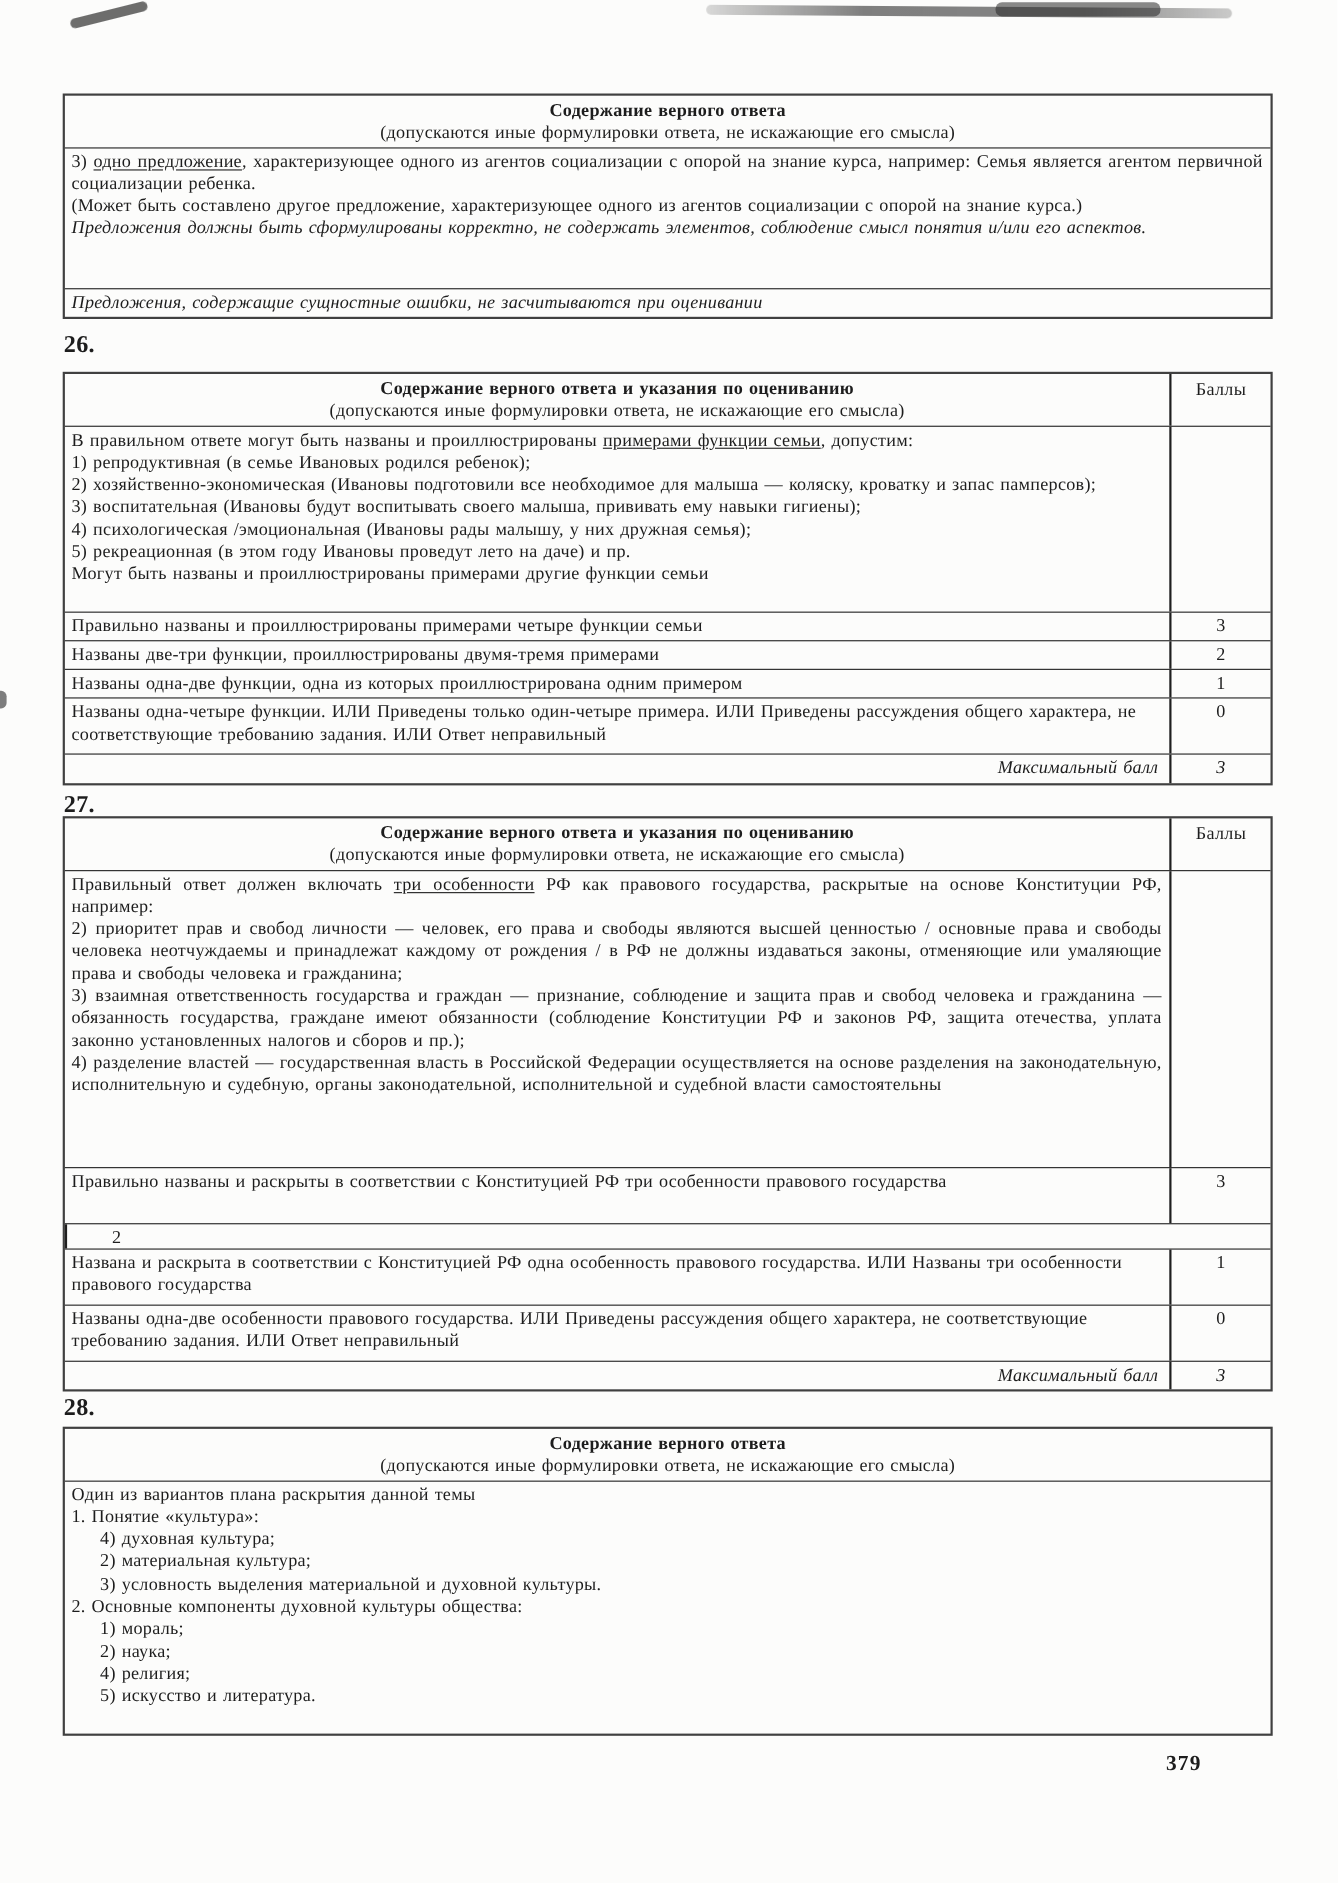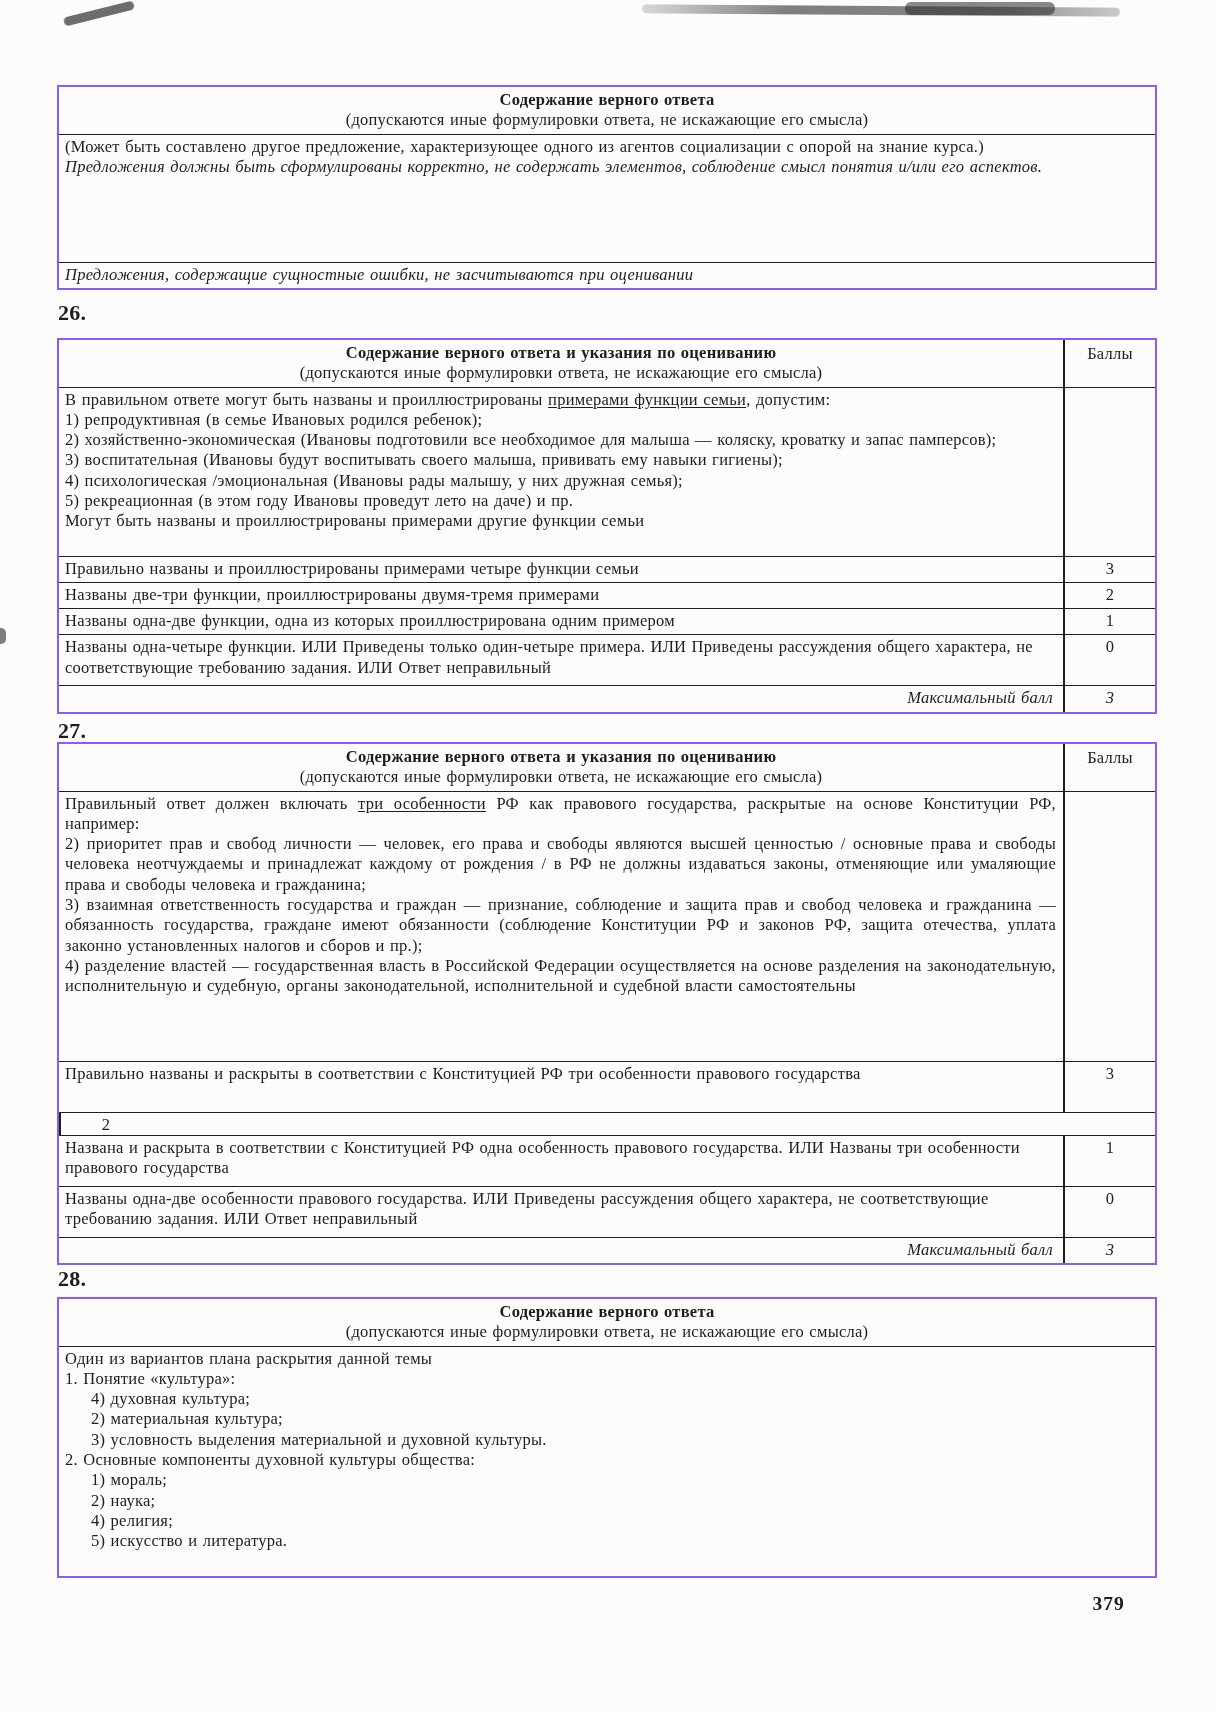--- a/index.html
+++ b/index.html
@@ -3,41 +3,41 @@
 <meta charset="utf-8">
 <style>
   html,body{margin:0;padding:0;background:#ffffff;}
   #page{
     position:relative;width:1216px;height:1712px;margin:0 auto;
     background:#fcfcfb;color:#1d1d1d;
     font-family:"Liberation Serif","DejaVu Serif",serif;
     font-size:16.5px;line-height:20.3px;letter-spacing:.25px;word-spacing:1px;
     overflow:hidden;
   }
-  .tbl{position:absolute;left:57px;width:1100px;border:2px solid #8b5cf6;background:transparent;box-sizing:border-box;}
+  .tbl{position:absolute;left:57px;width:1100px;border:2px solid #404040;background:transparent;box-sizing:border-box;}
   .trow{display:flex;border-top:1.6px solid #1f1f1f;align-items:stretch;}
   .trow.first{border-top:none;}
   .main{flex:1 1 auto;min-width:0;}
   .score{flex:0 0 92px;border-left:2px solid #1f1f1f;text-align:center;padding-top:2px;box-sizing:border-box;}
   .hdr{text-align:center;padding:3px 10px;}
   .hdr .l1{font-weight:bold;}
   .cell{padding:2px 7px 3px 6px;}
   .just p{margin:0;text-align:justify;}
   .u{text-decoration:underline;text-underline-offset:2px;}
   .it{font-style:italic;}
   .bold{font-weight:normal;}
   .maxl{font-style:italic;text-align:right;padding-right:10px;}
   .mh2{min-height:45px;}
   .mh-t1{min-height:122px;}
   .mh-t26{min-height:163px;}
   .mh-t27{min-height:264px;}
   .mh-t28{min-height:224px;}
   .ind{padding-left:26px;}
   .qlabel{position:absolute;left:58px;font-weight:bold;font-size:22px;}
-  #pagenum{position:absolute;left:1060px;top:1594px;width:97px;text-align:center;font-weight:bold;font-size:19.5px;letter-spacing:1px;}
+  #pagenum{position:absolute;left:1060px;top:1594px;width:97px;text-align:left;font-weight:bold;font-size:19.5px;letter-spacing:1px;}
   
   .smudge{position:absolute;background:#2a2a2a;opacity:.68;filter:blur(.7px);border-radius:6px;}
   #sm1{left:63px;top:9px;width:72px;height:9px;transform:rotate(-14deg);}
   #sm2{left:642px;top:6px;width:478px;height:9px;transform:rotate(.4deg);
        background:linear-gradient(90deg,rgba(40,40,40,.25),rgba(35,35,35,.85) 30%,rgba(35,35,35,.8) 72%,rgba(40,40,40,.35));}
   #sm3{left:905px;top:2px;width:150px;height:13px;opacity:.55;}
   #sm4{left:0;top:628px;width:6px;height:16px;border-radius:0 5px 5px 0;opacity:.6;}
 </style>
 </head>
 <body>
@@ -51,20 +51,21 @@
 
   <div class="tbl" style="top:85px">
     <div class="trow first">
       <div class="main hdr">
         <div class="l1">Содержание верного ответа</div>
         <div class="l2">(допускаются иные формулировки ответа, не искажающие его смысла)</div>
       </div>
     </div>
     <div class="trow">
       <div class="main cell just mh-t1">
+        <p><span>3) </span><span class="u">одно предложение</span><span>, характеризующее одного из агентов социализации с опорой на знание курса, например: Семья является агентом первичной социализации ребенка.</span></p>
         <p>(Может быть составлено другое предложение, характеризующее одного из агентов социализации с опорой на знание курса.)</p>
         <p class="it">Предложения должны быть сформулированы корректно, не содержать элементов, соблюдение смысл понятия и/или его аспектов.</p>
       </div>
     </div>
     <div class="trow">
       <div class="main cell it">Предложения, содержащие сущностные ошибки, не засчитываются при оценивании</div>
     </div>
   </div>
 
   <div class="qlabel" style="top:303px">26.</div>

